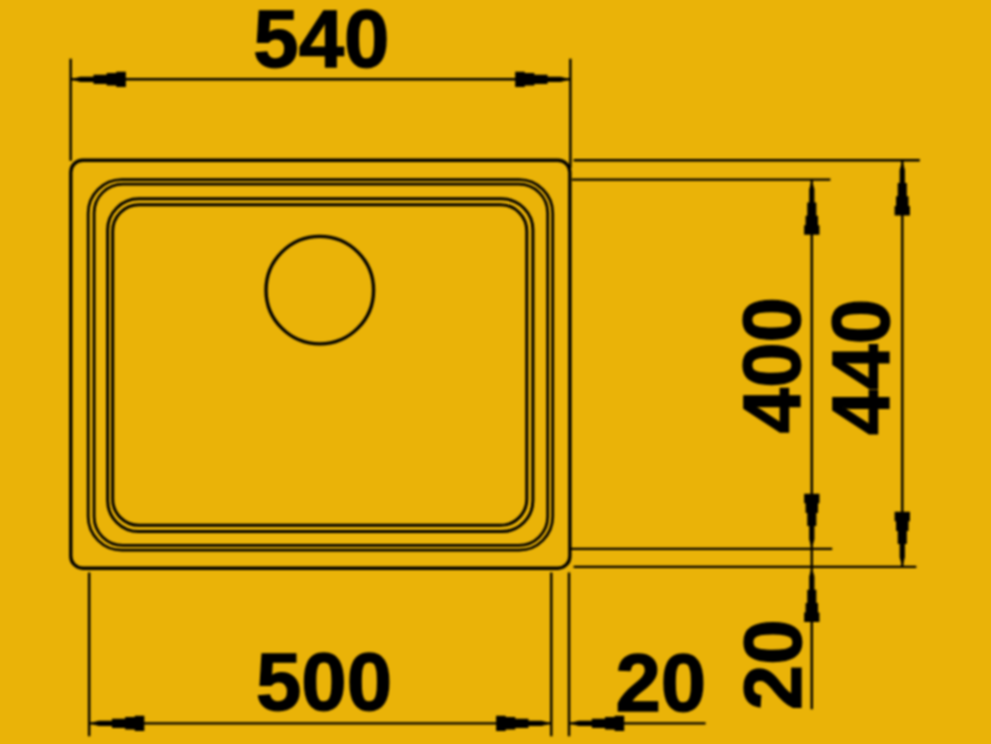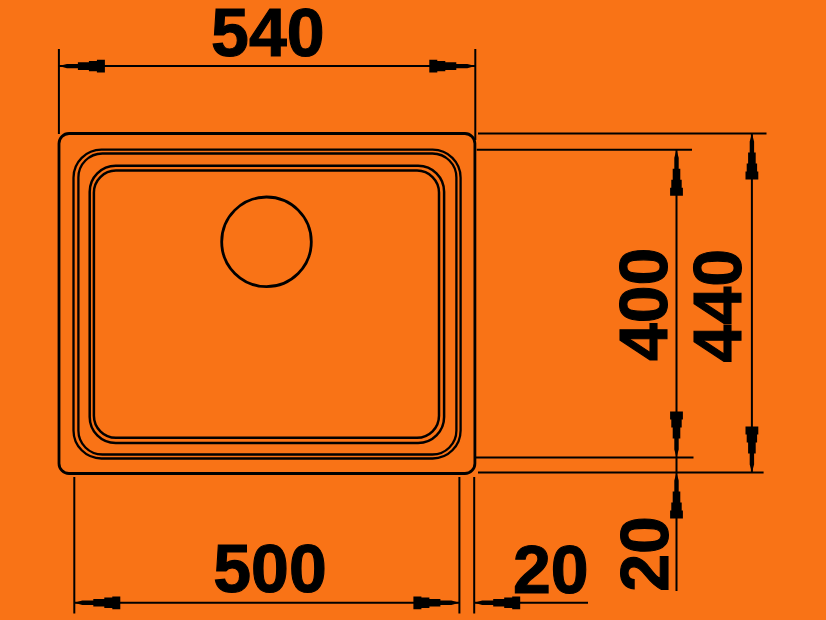--- a/index.html
+++ b/index.html
@@ -1,16 +1,16 @@
 <!DOCTYPE html>
 <html><head>
 <meta charset="utf-8">
 <style>
   html,body{margin:0;padding:0;background:#ffffff;}
-  .page{width:826px;height:620px;position:relative;background:#f97316;overflow:hidden;}
+  .page{width:826px;height:620px;position:relative;background:#eab308;overflow:hidden;}
   svg{display:block;filter:blur(0.75px);}
   text{font-family:"Liberation Sans",sans-serif;font-weight:bold;fill:#000;stroke:#000;stroke-width:1.1px;}
 </style>
 </head>
 <body>
 <div class="page">
 <svg width="826" height="620" viewBox="0 0 826 620">
   <defs>
     <path id="arr" d="M0,0 L2.2,8 L2.2,19 L3.8,19 L3.8,30 L5.2,30 L5.2,38 L6.4,38 L6.4,46 L-6.4,46 L-6.4,38 L-5.2,38 L-5.2,30 L-3.8,30 L-3.8,19 L-2.2,19 L-2.2,8 Z" fill="#000"></path>
   </defs>

